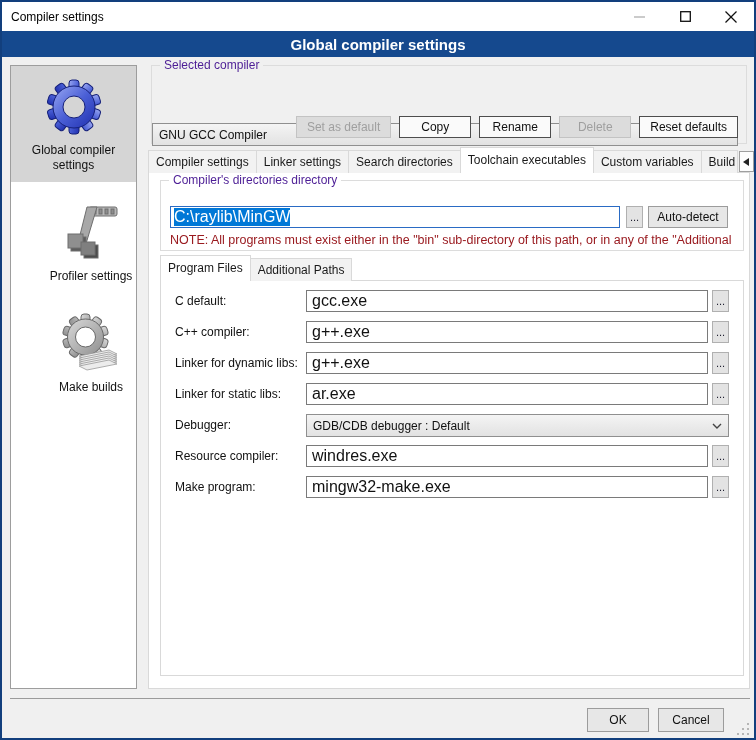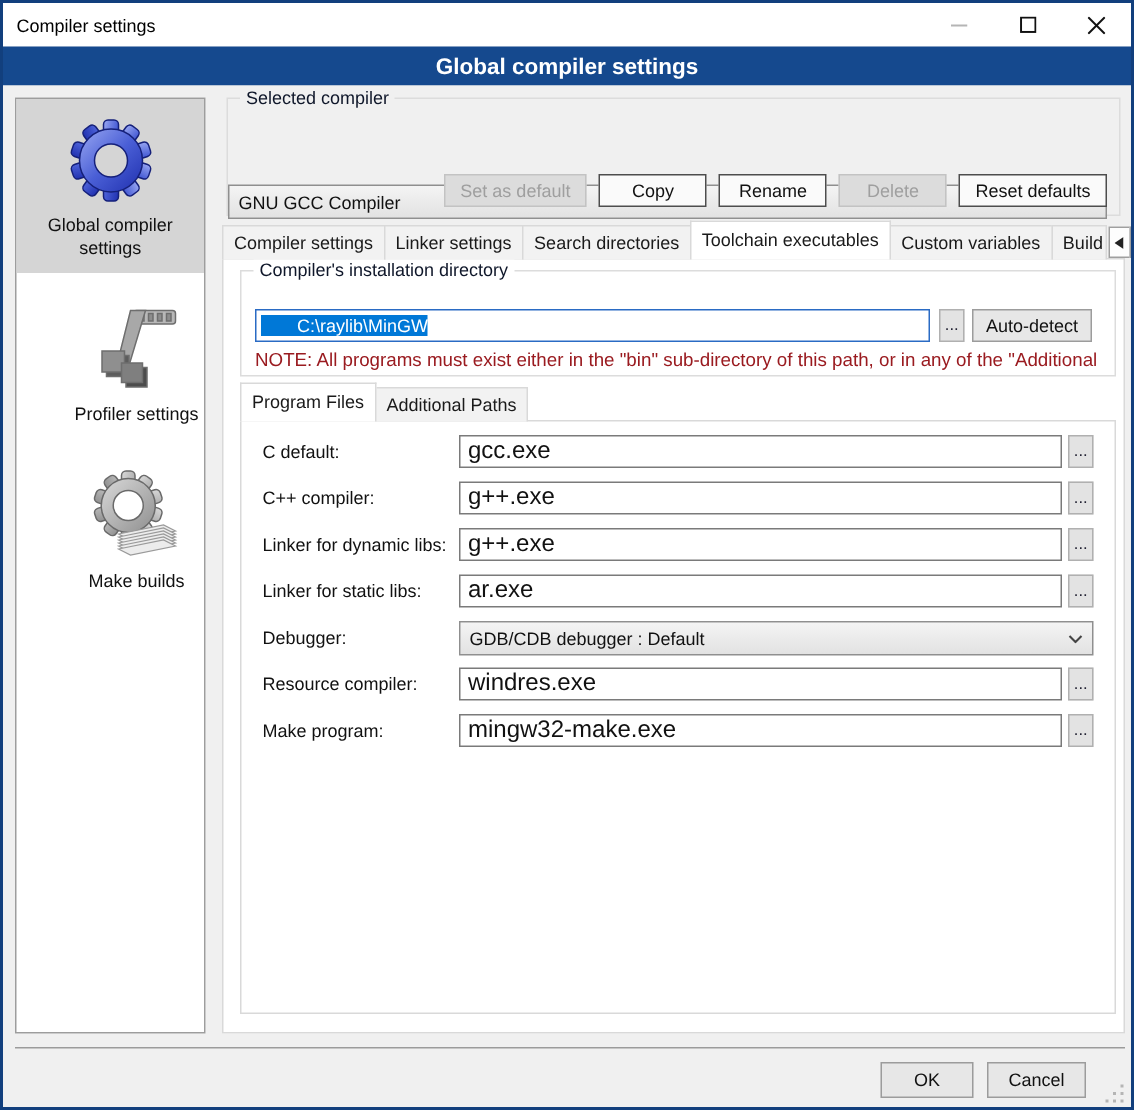--- a/index.html
+++ b/index.html
@@ -28,21 +28,21 @@
   .sidebar { position:absolute; left:8px; top:8px; width:127px; height:624px;
              background:#fff; border:1px solid #9d9d9d; overflow:hidden; }
   .side-item { width:100%; text-align:center; padding:9px 3px 9px; cursor:default; }
   .side-item.selected { background:#d5d5d5; }
   .side-item .ic { width:64px; height:64px; margin:0 auto 4px; }
   .side-item .lbl { font-size:12px; line-height:15px; color:#111; }
   .side-item + .side-item { margin-top:10px;padding-left:38px; }
 
   
   .groupbox { position:absolute; border:1px solid #dcdcdc; }
-  .groupbox > .legend { position:absolute; top:-8px; left:8px; padding:0 4px; font-size:12px; color:#0f172a; }
+  .groupbox > .legend { position:absolute; top:-8px; left:8px; padding:0 4px; font-size:12px; color:#4c1d95; }
   .gb-gray > .legend { background:#f0f0f0; }
   .gb-white > .legend { background:#ffffff; }
 
   
   .combo { display:flex; align-items:center; background:linear-gradient(#f4f4f4,#e2e2e2);
            border:1px solid #8f8f8f; height:23px; padding:0 6px; }
   .combo .val { flex:1; font-size:12px; color:#111; white-space:nowrap; overflow:hidden; }
   .combo svg { flex:none; margin-left:4px; }
 
   
@@ -67,21 +67,21 @@
   .arrow-btn { width:15px; height:21px; background:#fdfdfd; border:1px solid #9f9f9f;
                display:flex; align-items:center; justify-content:center; padding:0; margin-right:-1px; }
 
   
   .panel { position:absolute; left:146px; top:115px; width:602px; height:517px;
            background:#fff; border:1px solid #d9d9d9; z-index:2; }
 
   
   .path-box { position:absolute; left:9px; top:25px; width:450px; height:22px; background:#fff;
               border:1px solid #2a6bc4; display:flex; align-items:center; padding:0 3px; overflow:hidden; }
-  .path-box .sel { background:#0078d7; color:#fff; font-size:12px; white-space:pre;padding-left:24px; }
+  .path-box .sel { background:#0078d7; color:#fff; font-size:16px; white-space:pre; }
 
   .note { position:absolute; left:9px; top:52px; width:570px; color:#9a1b20; font-size:12.5px; white-space:nowrap; overflow:hidden; }
 
   
   .substrip { position:absolute; left:11px; top:83px; height:25px; display:flex; align-items:flex-end; z-index:3; }
   .subpanel { position:absolute; left:11px; top:107px; width:584px; height:396px;
               background:#fff; border:1px solid #d9d9d9; z-index:2; }
 
   
   .frow { position:absolute; left:0; width:100%; height:23px; }
@@ -237,21 +237,21 @@
         </button>
         <button class="arrow-btn">
           
         </button>
       </span>
     </div>
 
     <div class="panel">
 
       <div class="groupbox gb-white" style="left:11px; top:7px; width:584px; height:71px;">
-        <span class="legend">Compiler's installation directory</span>
+        <span class="legend">Compiler's directories directory</span>
         <div class="path-box">
           <span class="sel">C:\raylib\MinGW</span>
         </div>
         <button class="browse-btn" style="position:absolute; left:465px; top:25px;">...</button>
         <button class="btn std" style="position:absolute; left:487px; top:25px; width:80px; padding:0;">Auto-detect</button>
         <div class="note">NOTE: All programs must exist either in the "bin" sub-directory of this path, or in any of the "Additional</div>
       </div>
 
       <div class="substrip">
         <span class="tab active">Program Files</span>

